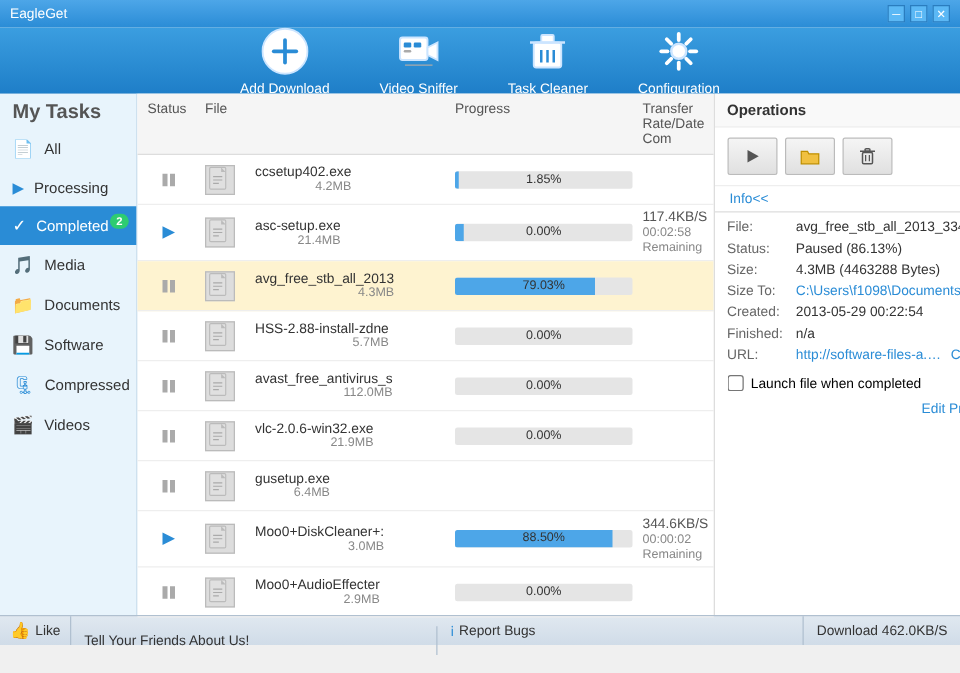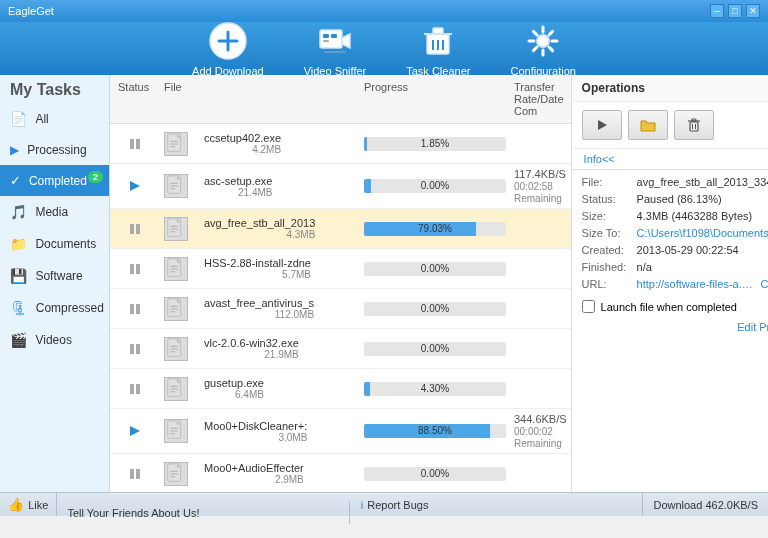--- a/index.html
+++ b/index.html
@@ -571,26 +571,20 @@
                 <line x1="6" y1="9" x2="14" y2="9" stroke="#aaa" stroke-width="1"></line>
                 <line x1="6" y1="12" x2="14" y2="12" stroke="#aaa" stroke-width="1"></line>
                 <line x1="6" y1="15" x2="11" y2="15" stroke="#aaa" stroke-width="1"></line>
               </svg>
             </div>
         <div class="file-info">
           <span class="file-name">gusetup.exe</span>
           <span class="file-size">6.4MB</span>
         </div>
       </div>
-      <div class="row-progress">
-            <div class="progress-bar-container">
-              <div class="progress-bar" style="width:4.3%; background:#4da6e8;"></div>
-              <span class="progress-text">4.30%</span>
-            </div>
-          </div>
       <div class="row-transfer"><span></span></div>
     </div>
         <div class="download-row">
       <div class="row-status">
             <svg width="14" height="14" viewBox="0 0 14 14">
               <polygon points="2,2 12,7 2,12" fill="#2a8cd6"></polygon>
             </svg>
           </div>
       <div class="row-file">
         <div class="file-icon">

